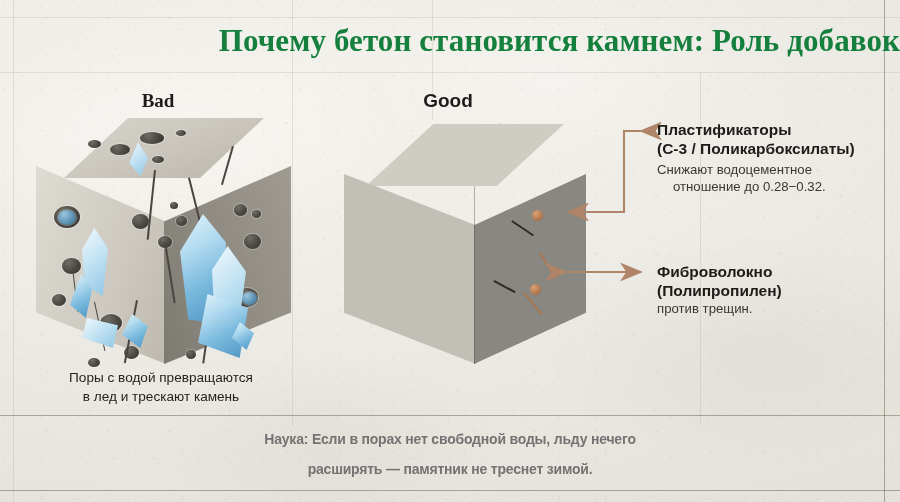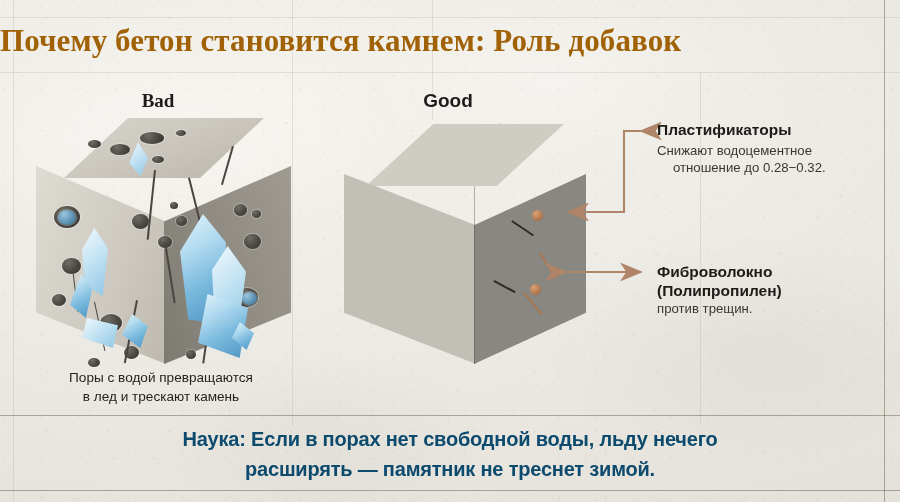--- a/index.html
+++ b/index.html
@@ -37,24 +37,24 @@
   }
   
   .seam{position:absolute;background:rgba(150,142,124,.32);}
   .seam.v{width:1px;}
   .seam.h{height:1px;}
   .seam.soft{background:rgba(163,156,138,.22);}
   .seam.dark{background:rgba(92,82,66,.45);}
 
   
   .title{
-    position:absolute;left:0;right:0;top:23px;text-align:left;
+    position:absolute;left:0;right:0;top:23px;text-align:right;
     font-family:"Liberation Serif", serif;
     font-weight:700;font-size:31px;letter-spacing:.1px;
-    color:#a16207;white-space:nowrap;
+    color:#15803d;white-space:nowrap;
   }
 
   
   .cube-cap{
     position:absolute;font-size:19px;font-weight:700;color:#1d1c19;
     text-align:center;
   }
 
   
   .cube{position:absolute;}
@@ -156,21 +156,21 @@
 
   
   .bad-note{
     position:absolute;left:36px;top:368px;width:250px;text-align:center;
     font-size:13.6px;line-height:19px;color:#26241f;
   }
 
   
   .science{
     position:absolute;left:0;right:0;top:424px;text-align:center;
-    font-size:20px;font-weight:700;line-height:30px;color:#0c4a6e;
+    font-size:14px;font-weight:700;line-height:30px;color:#737373;
     letter-spacing:-.2px;
   }
 </style>
 </head>
 <body>
 
 <div id="stage">
 
   <div class="bg-base"></div>
   <div class="bg-mottle"></div>
@@ -271,20 +271,21 @@
       <path d="M 641,131 L 624,131 L 624,212 L 568,212" stroke="#b08468" stroke-width="2.1" fill="none" marker-start="url(#ah-r)" marker-end="url(#ah-l)"></path>
     </g>
 
     <g>
       <path d="M 566,272 L 641,272" stroke="#b08468" stroke-width="2.1" fill="none" marker-start="url(#ah-l)" marker-end="url(#ah-r)"></path>
     </g>
   </svg>
 
   <div class="anno" style="left:657px;top:120px;">
     <div class="anno-h">Пластификаторы</div>
+    <div class="anno-h">(С-3 / Поликарбоксилаты)</div>
     <div class="anno-b">Снижают водоцементное</div>
     <div class="anno-b" style="margin-top:0;margin-left:16px;">отношение до 0.28−0.32.</div>
   </div>
 
   <div class="anno" style="left:657px;top:262px;">
     <div class="anno-h">Фиброволокно</div>
     <div class="anno-h">(Полипропилен)</div>
     <div class="anno-b" style="margin-top:0;">против трещин.</div>
   </div>
 

